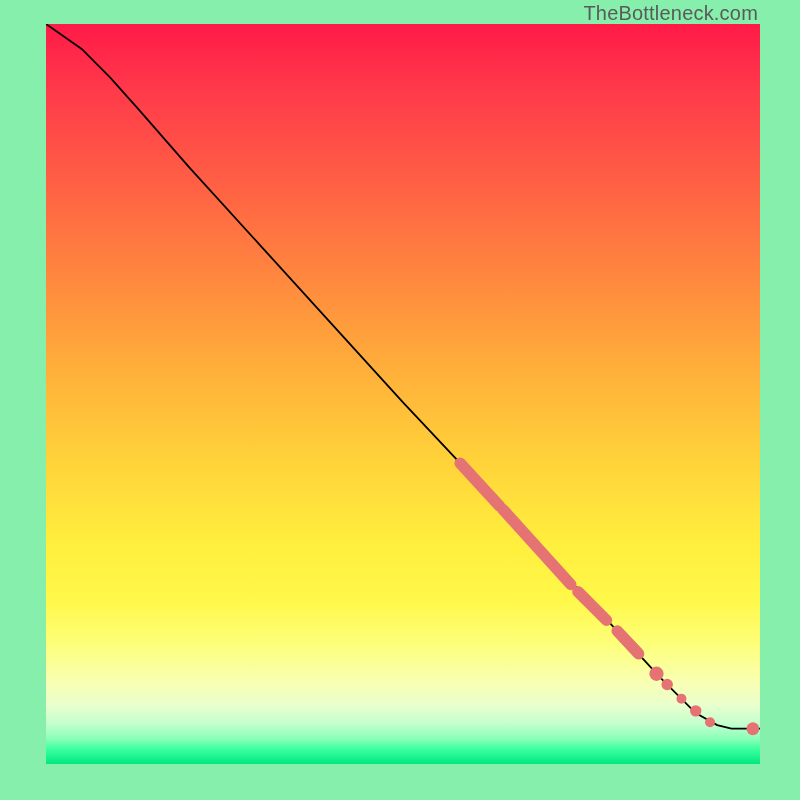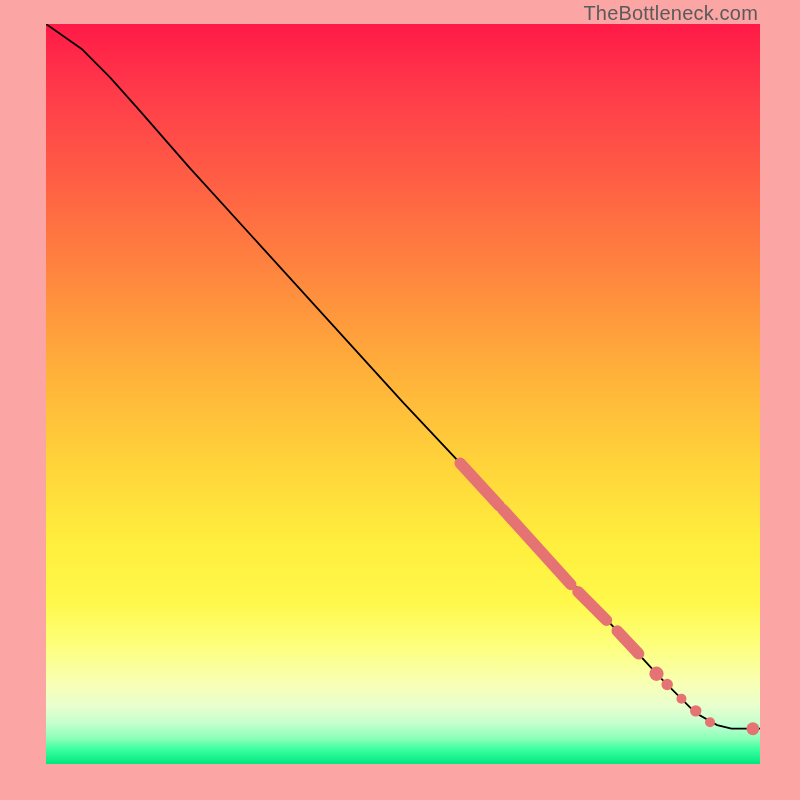--- a/index.html
+++ b/index.html
@@ -9,21 +9,21 @@
     height: 800px;
     background: #000;
     font-family: Arial, Helvetica, sans-serif;
   }
   .frame {
     position: absolute;
     left: 0;
     top: 0;
     width: 800px;
     height: 800px;
-    background: #fca5a5;
+    background: #86efac;
   }
   .plot {
     position: absolute;
     left: 46px;
     top: 24px;
     width: 714px;
     height: 740px;
     overflow: hidden;
   }
   .gradient {

